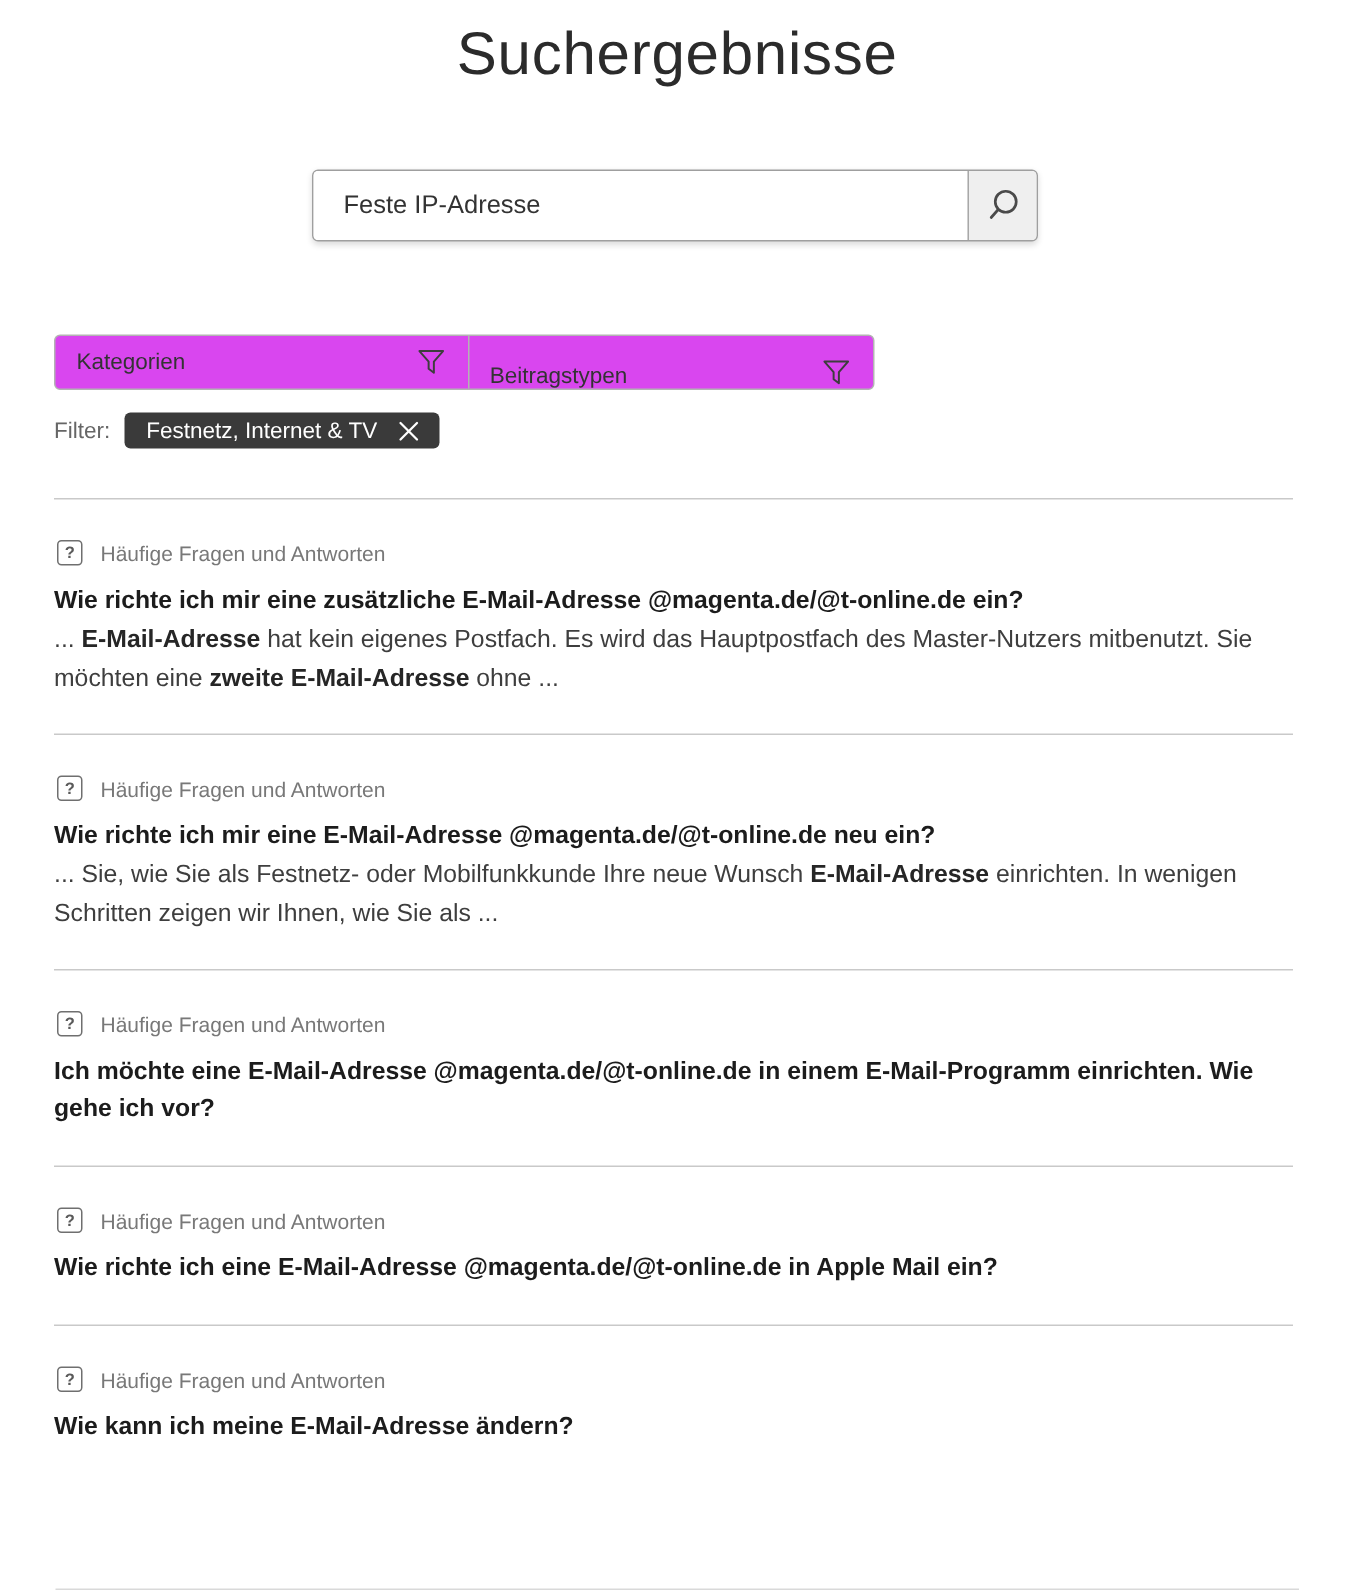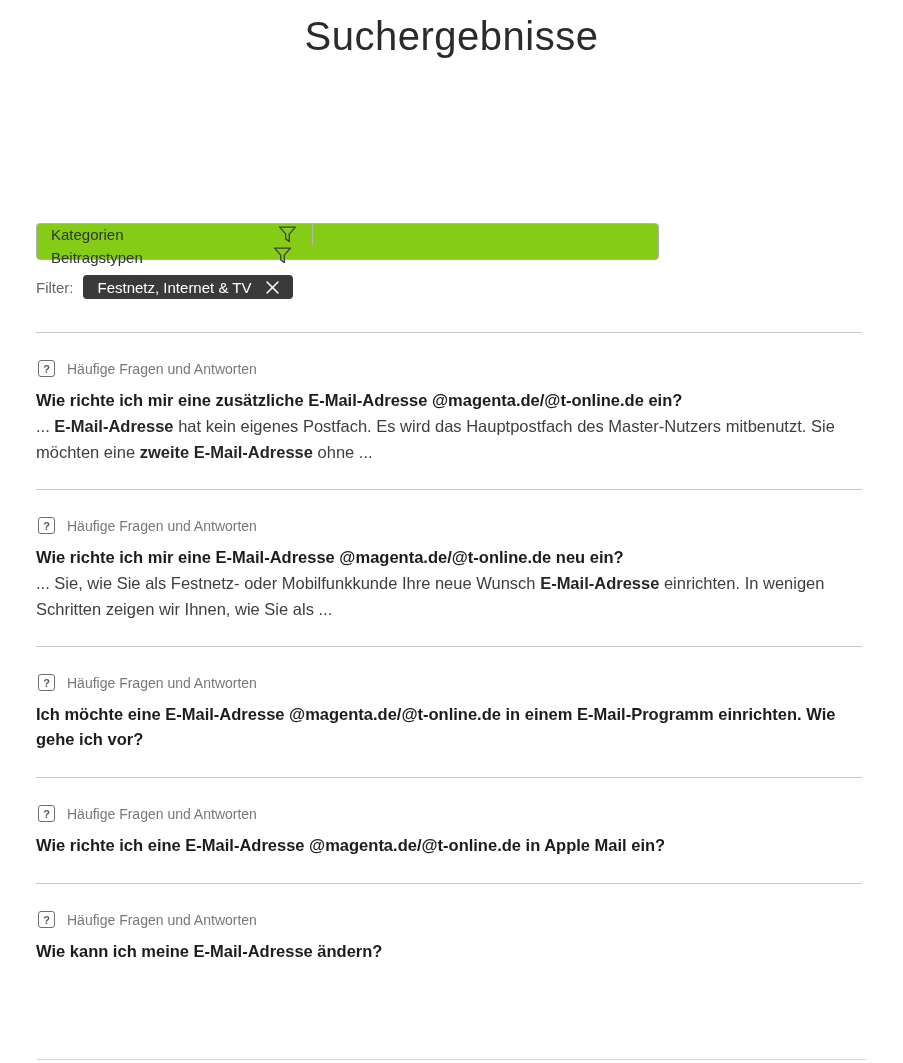--- a/index.html
+++ b/index.html
@@ -53,24 +53,23 @@
     display: flex; align-items: center; justify-content: center;
   }
 
   
   .filterbar {
     position: absolute;
     left: 36px; top: 209px;
     display: flex;
     border: 1px solid #b3b3b3;
     border-radius: 4px;
-    background: #84cc16;
+    background: #d946ef;
     height: 37px;
-    width: 623px;
-    flex-direction: column;
+    width: 547px;
   }
   .dd {
     display: flex; align-items: center; justify-content: space-between;
     padding: 0 14px 0 14px;
     cursor: pointer;
   }
   .dd-1 { width: 276px; border-right: 1px solid #b3b3b3; }
   .dd-2 { width: 270px; align-items: flex-end; }
   .dd-label { font-size: 15px; color: #333333; }
 
@@ -134,20 +133,29 @@
     border-top: 1px solid #d9d9d9;
   }
 </style>
 </head>
 <body>
 
 <div class="page">
 
   <h1 class="page-title">Suchergebnisse</h1>
 
+  <div class="search-wrap">
+    <input class="search-input" type="text" value="Feste IP-Adresse" style="">
+    <button class="search-btn">
+      <svg width="26" height="26" viewBox="0 0 26 26" fill="none">
+        <circle cx="14.5" cy="10.5" r="7" stroke="#4a4a4a" stroke-width="1.8"></circle>
+        <line x1="9.2" y1="16" x2="4.8" y2="21" stroke="#4a4a4a" stroke-width="1.8" stroke-linecap="round"></line>
+      </svg>
+    </button>
+  </div>
 
   <div class="filterbar">
     <div class="dd dd-1">
       <span class="dd-label">Kategorien</span>
       <svg width="21" height="21" viewBox="0 0 24 24" fill="none">
         <polygon points="3,3.5 21,3.5 14,11.5 14,20 10,17 10,11.5" stroke="#3d3d3d" stroke-width="1.5" stroke-linejoin="round" fill="none"></polygon>
       </svg>
     </div>
     <div class="dd dd-2">
       <span class="dd-label">Beitragstypen</span>

